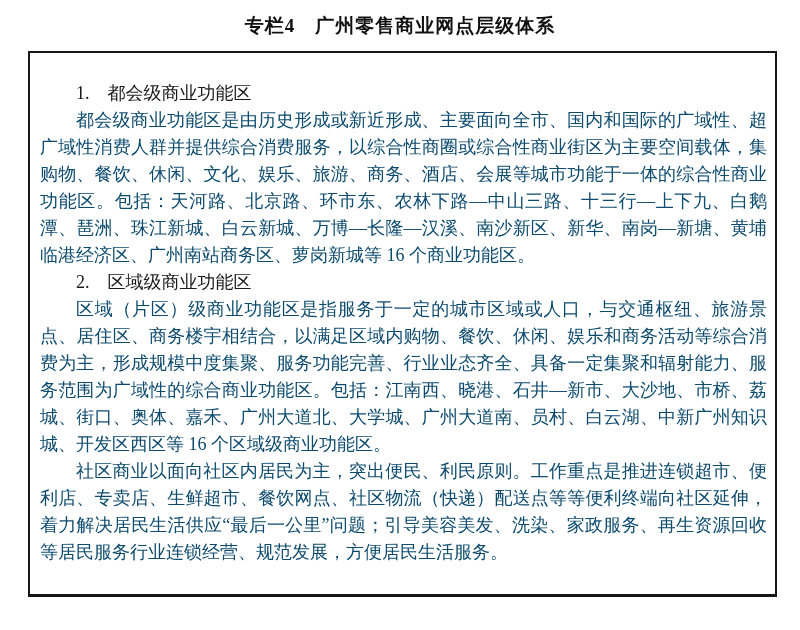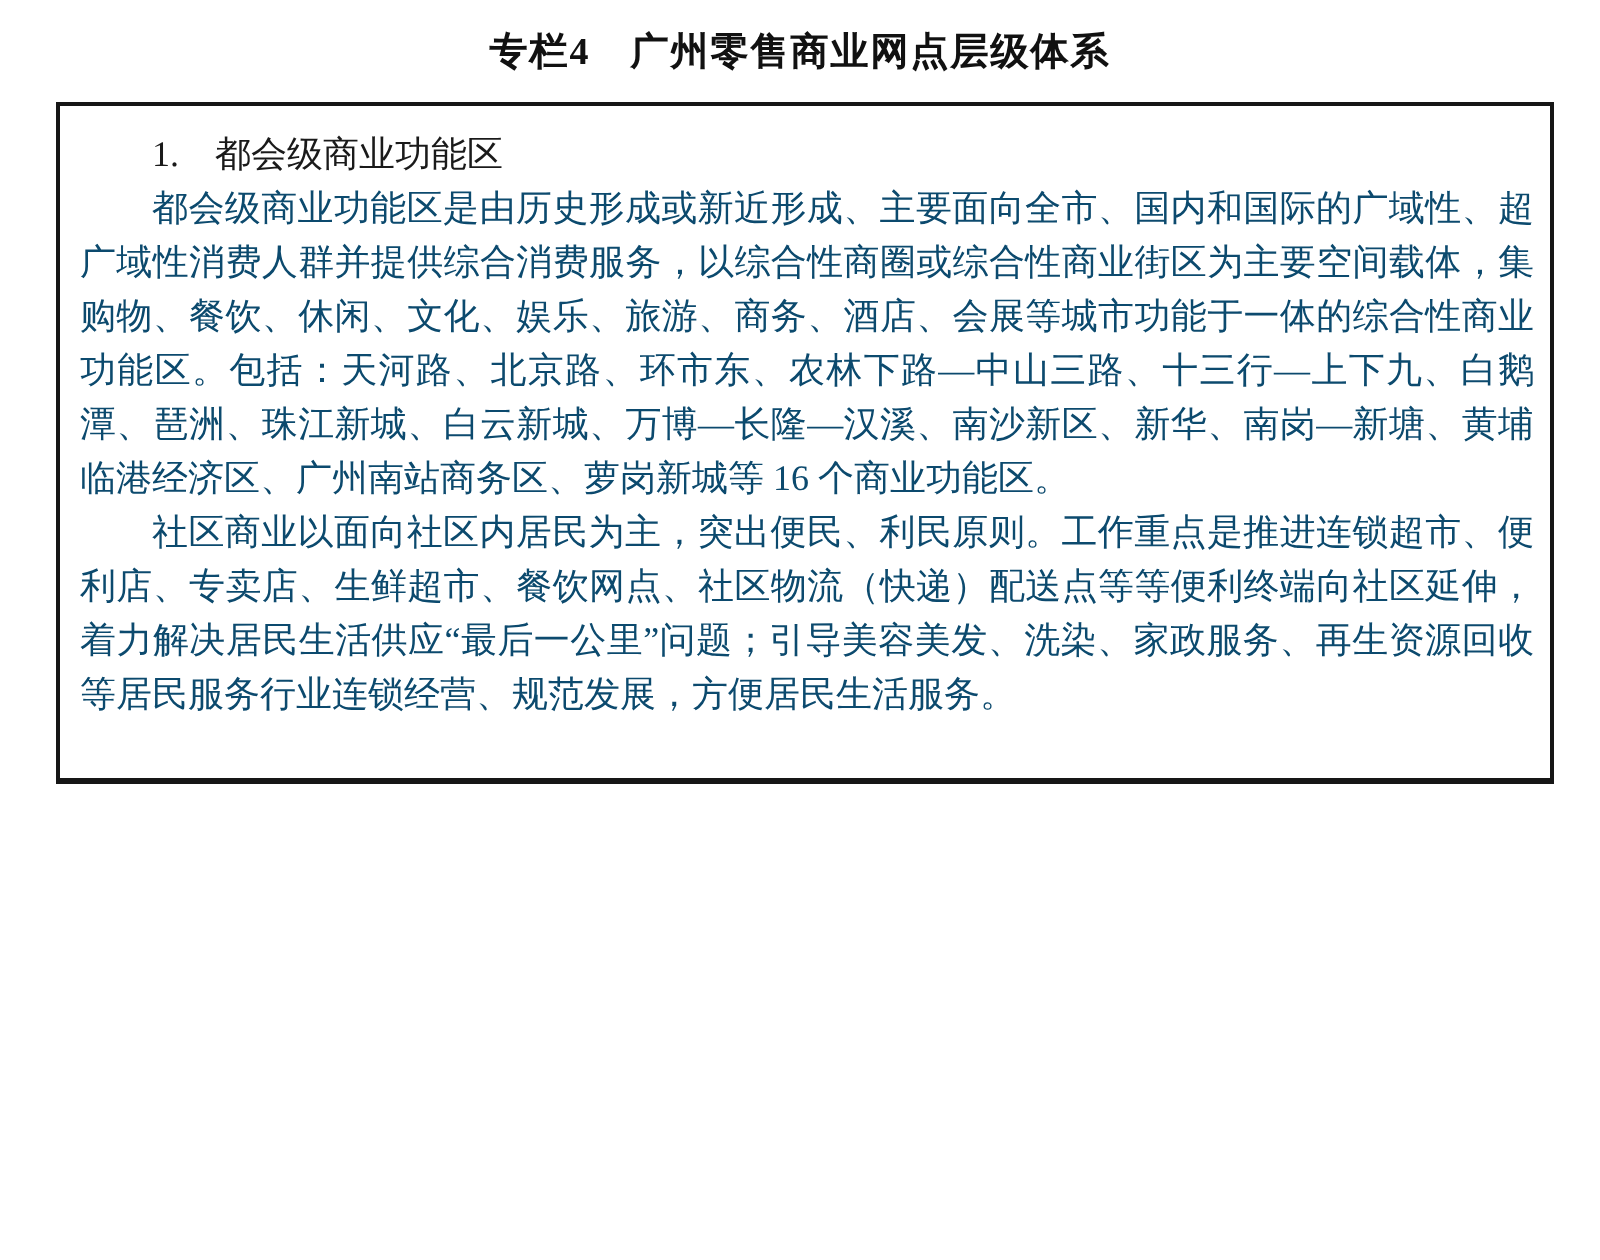--- a/index.html
+++ b/index.html
@@ -23,21 +23,21 @@
     font-size: 19px;
     font-weight: bold;
     letter-spacing: 1px;
     color: #111111;
   }
   .column-box {
     box-sizing: border-box;
     margin: 0 23px 0 28px;
     border: 2px solid #161616;
     border-bottom-width: 3px;
-    padding: 11px 8px 28px 10px;
+    padding: 27px 8px 28px 10px;
     background: #ffffff;
   }
   .section {
     margin: 0;
   }
   .section-heading {
     margin: 0;
     font-size: 18px;
     line-height: 27px;
     text-indent: 2em;
@@ -62,20 +62,22 @@
   <h1 class="doc-title">专栏4　广州零售商业网点层级体系</h1>
 
   <div class="column-box">
 
     <section class="section">
       <p class="section-heading">1.　都会级商业功能区</p>
       <p class="section-body">都会级商业功能区是由历史形成或新近形成、主要面向全市、国内和国际的广域性、超广域性消费人群并提供综合消费服务，以综合性商圈或综合性商业街区为主要空间载体，集购物、餐饮、休闲、文化、娱乐、旅游、商务、酒店、会展等城市功能于一体的综合性商业功能区。包括：天河路、北京路、环市东、农林下路—中山三路、十三行—上下九、白鹅潭、琶洲、珠江新城、白云新城、万博—长隆—汉溪、南沙新区、新华、南岗—新塘、黄埔临港经济区、广州南站商务区、萝岗新城等 16 个商业功能区。</p>
     </section>
 
     <section class="section">
+      <p class="section-heading">2.　区域级商业功能区</p>
+      <p class="section-body">区域（片区）级商业功能区是指服务于一定的城市区域或人口，与交通枢纽、旅游景点、居住区、商务楼宇相结合，以满足区域内购物、餐饮、休闲、娱乐和商务活动等综合消费为主，形成规模中度集聚、服务功能完善、行业业态齐全、具备一定集聚和辐射能力、服务范围为广域性的综合商业功能区。包括：江南西、晓港、石井—新市、大沙地、市桥、荔城、街口、奥体、嘉禾、广州大道北、大学城、广州大道南、员村、白云湖、中新广州知识城、开发区西区等 16 个区域级商业功能区。</p>
     </section>
 
     <section class="section">
       <p class="section-body">社区商业以面向社区内居民为主，突出便民、利民原则。工作重点是推进连锁超市、便利店、专卖店、生鲜超市、餐饮网点、社区物流（快递）配送点等等便利终端向社区延伸，着力解决居民生活供应“最后一公里”问题；引导美容美发、洗染、家政服务、再生资源回收等居民服务行业连锁经营、规范发展，方便居民生活服务。</p>
     </section>
 
   </div>
 
 </div>
 

